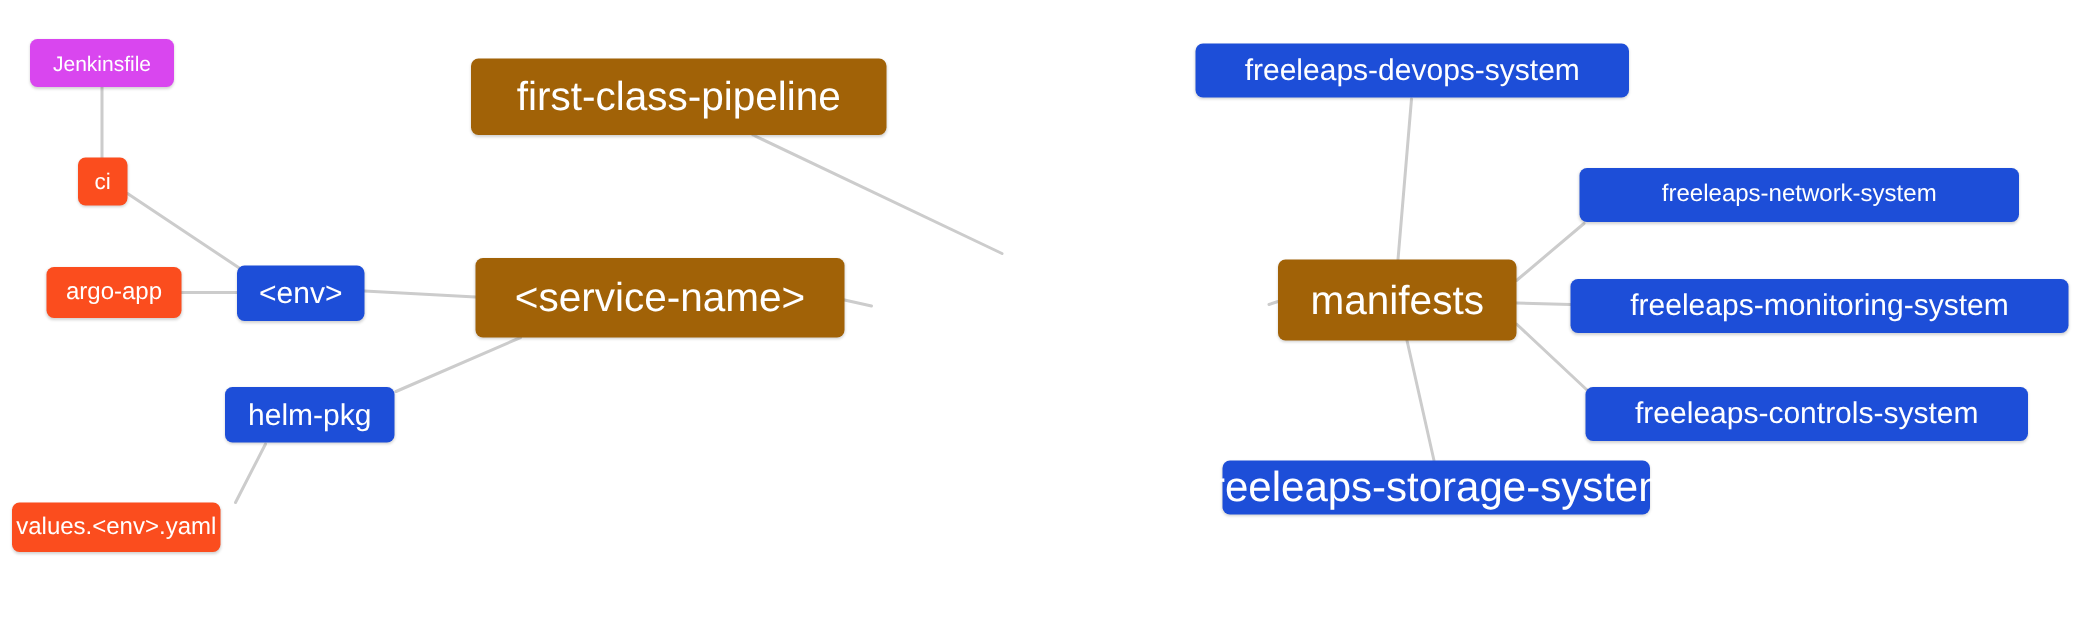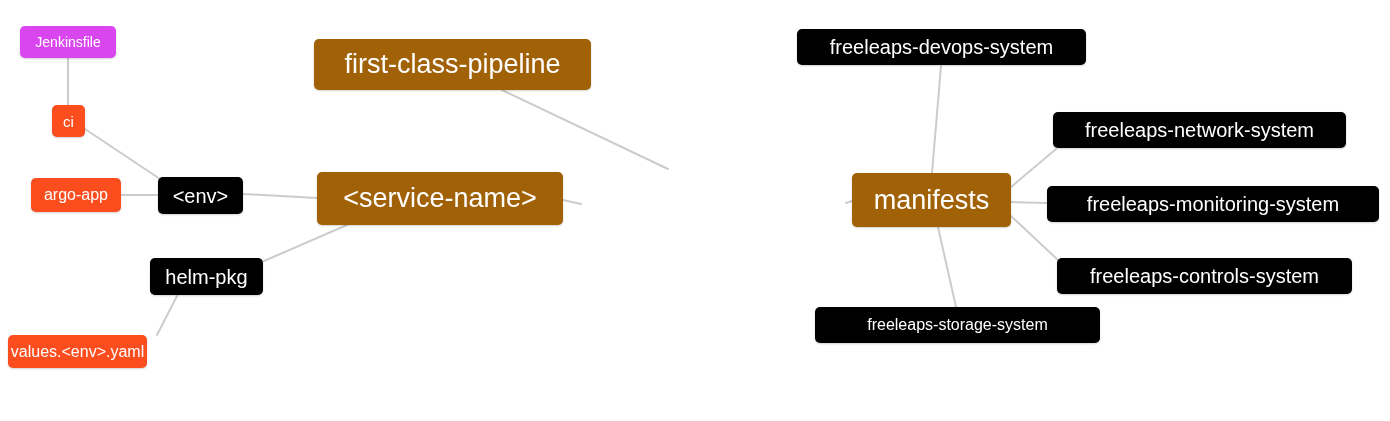--- a/index.html
+++ b/index.html
@@ -28,41 +28,41 @@
     justify-content: center;
     color: #ffffff;
     border-radius: 5px;
     box-shadow: 0 1px 2px rgba(0,0,0,0.18);
     white-space: nowrap;
     cursor: pointer;
     box-sizing: border-box;
     line-height: 1;
   }
   .c-blue   { background: #a16207; }
-  .c-green  { background: #000000; }
+  .c-green  { background: #1d4ed8; }
   .c-orange { background: #d946ef; }
   .c-red    { background: #fb4d1e; }
   .c-dark   { background: #3b3430; }
 
   
   #n-jenkinsfile { left: 20px;  top: 26px;  width: 96px;  height: 32px; font-size: 14px; }
   #n-ci          { left: 52px;  top: 105px; width: 33px;  height: 32px; font-size: 15px; }
   #n-argo-app    { left: 31px;  top: 178px; width: 90px;  height: 34px; font-size: 16px; }
   #n-env         { left: 158px; top: 177px; width: 85px;  height: 37px; font-size: 20px; }
   #n-helm-pkg    { left: 150px; top: 258px; width: 113px; height: 37px; font-size: 20px; }
   #n-values      { left: 8px;   top: 335px; width: 139px; height: 33px; font-size: 16px; }
   #n-fcp         { left: 314px; top: 39px;  width: 277px; height: 51px; font-size: 27px; }
   #n-service     { left: 317px; top: 172px; width: 246px; height: 53px; font-size: 27px; }
   #n-root        { left: 581px; top: 168px; width: 265px; height: 72px; font-size: 31px; }
   #n-manifests   { left: 852px; top: 173px; width: 159px; height: 54px; font-size: 27px; }
   #n-devops      { left: 797px; top: 29px;  width: 289px; height: 36px; font-size: 20px; }
-  #n-network     { left: 1053px; top: 112px; width: 293px; height: 36px; font-size: 20px; }
+  #n-network     { left: 1053px; top: 112px; width: 293px; height: 36px; font-size: 16px; }
   #n-monitoring  { left: 1047px; top: 186px; width: 332px; height: 36px; font-size: 20px; }
   #n-controls    { left: 1057px; top: 258px; width: 295px; height: 36px; font-size: 20px; }
-  #n-storage     { left: 815px; top: 307px; width: 285px; height: 36px; font-size: 16px; }
+  #n-storage     { left: 815px; top: 307px; width: 285px; height: 36px; font-size: 28px; }
 </style>
 </head>
 <body>
 
 <div class="canvas">
 
   <svg class="edges" viewBox="0 0 1390 421" xmlns="http://www.w3.org/2000/svg">
     <line x1="68" y1="58" x2="68" y2="106"></line>
     <line x1="85" y1="129" x2="163" y2="181"></line>
     <line x1="121" y1="195" x2="158" y2="195"></line>

